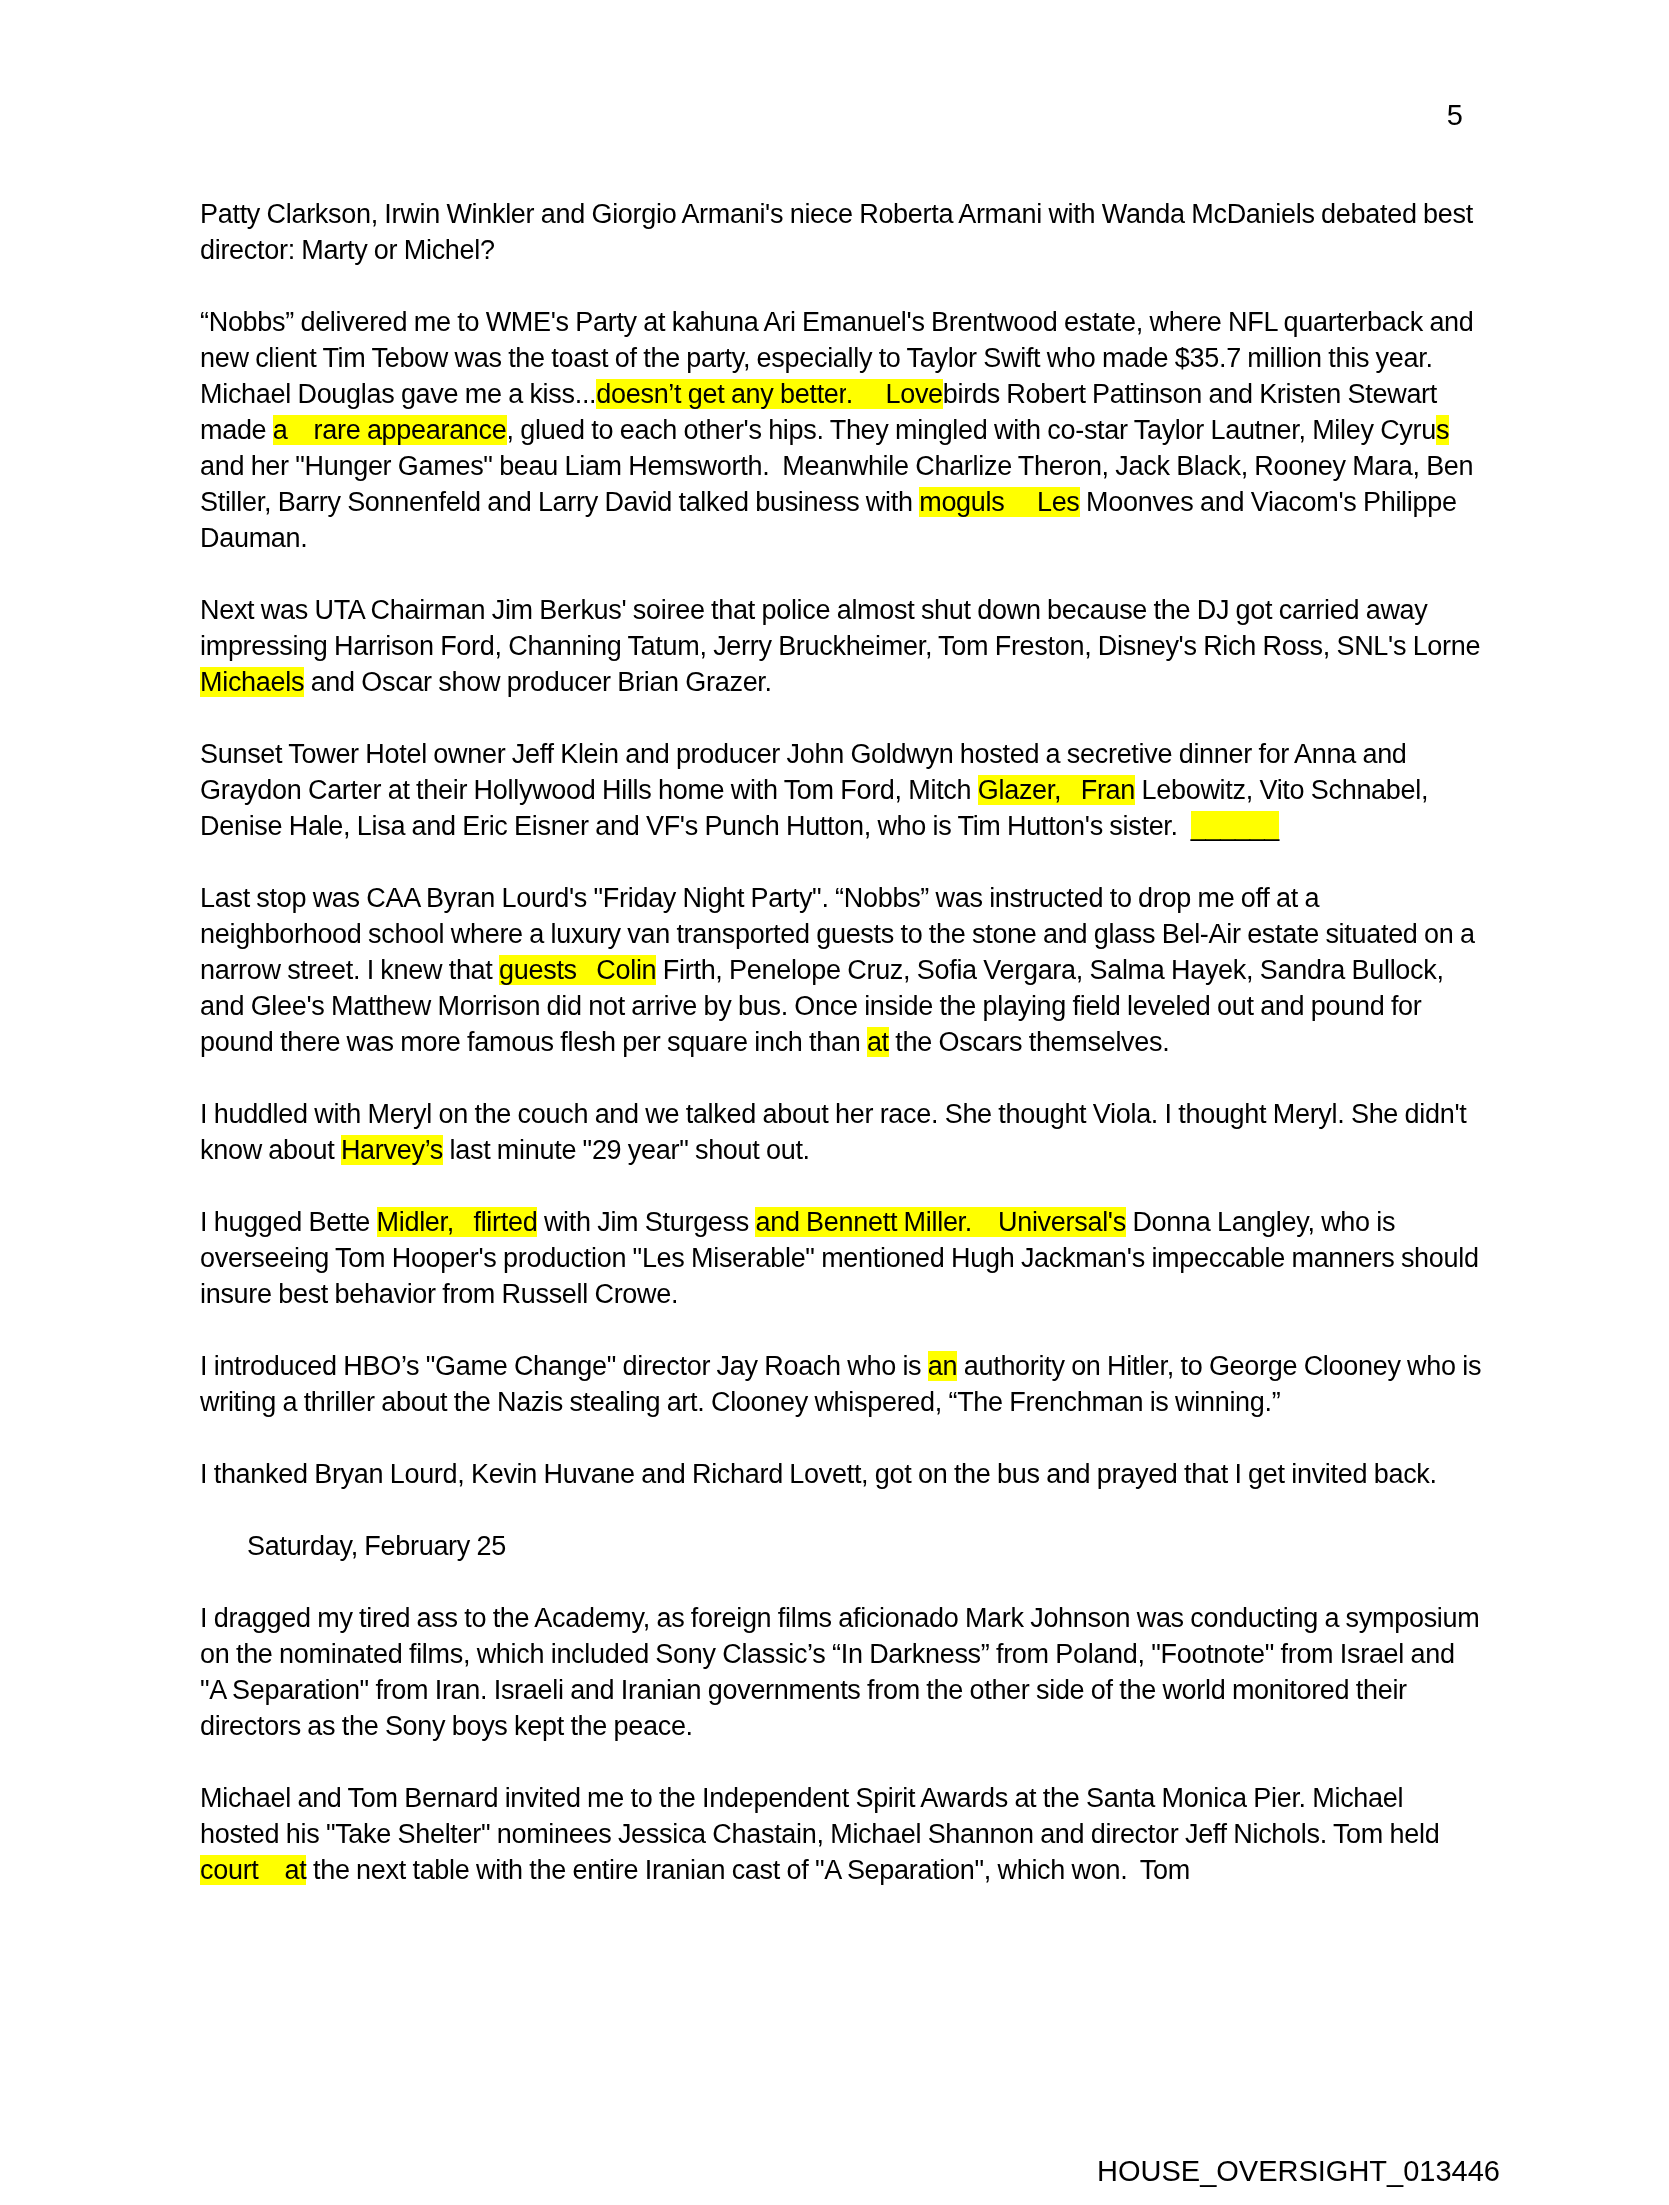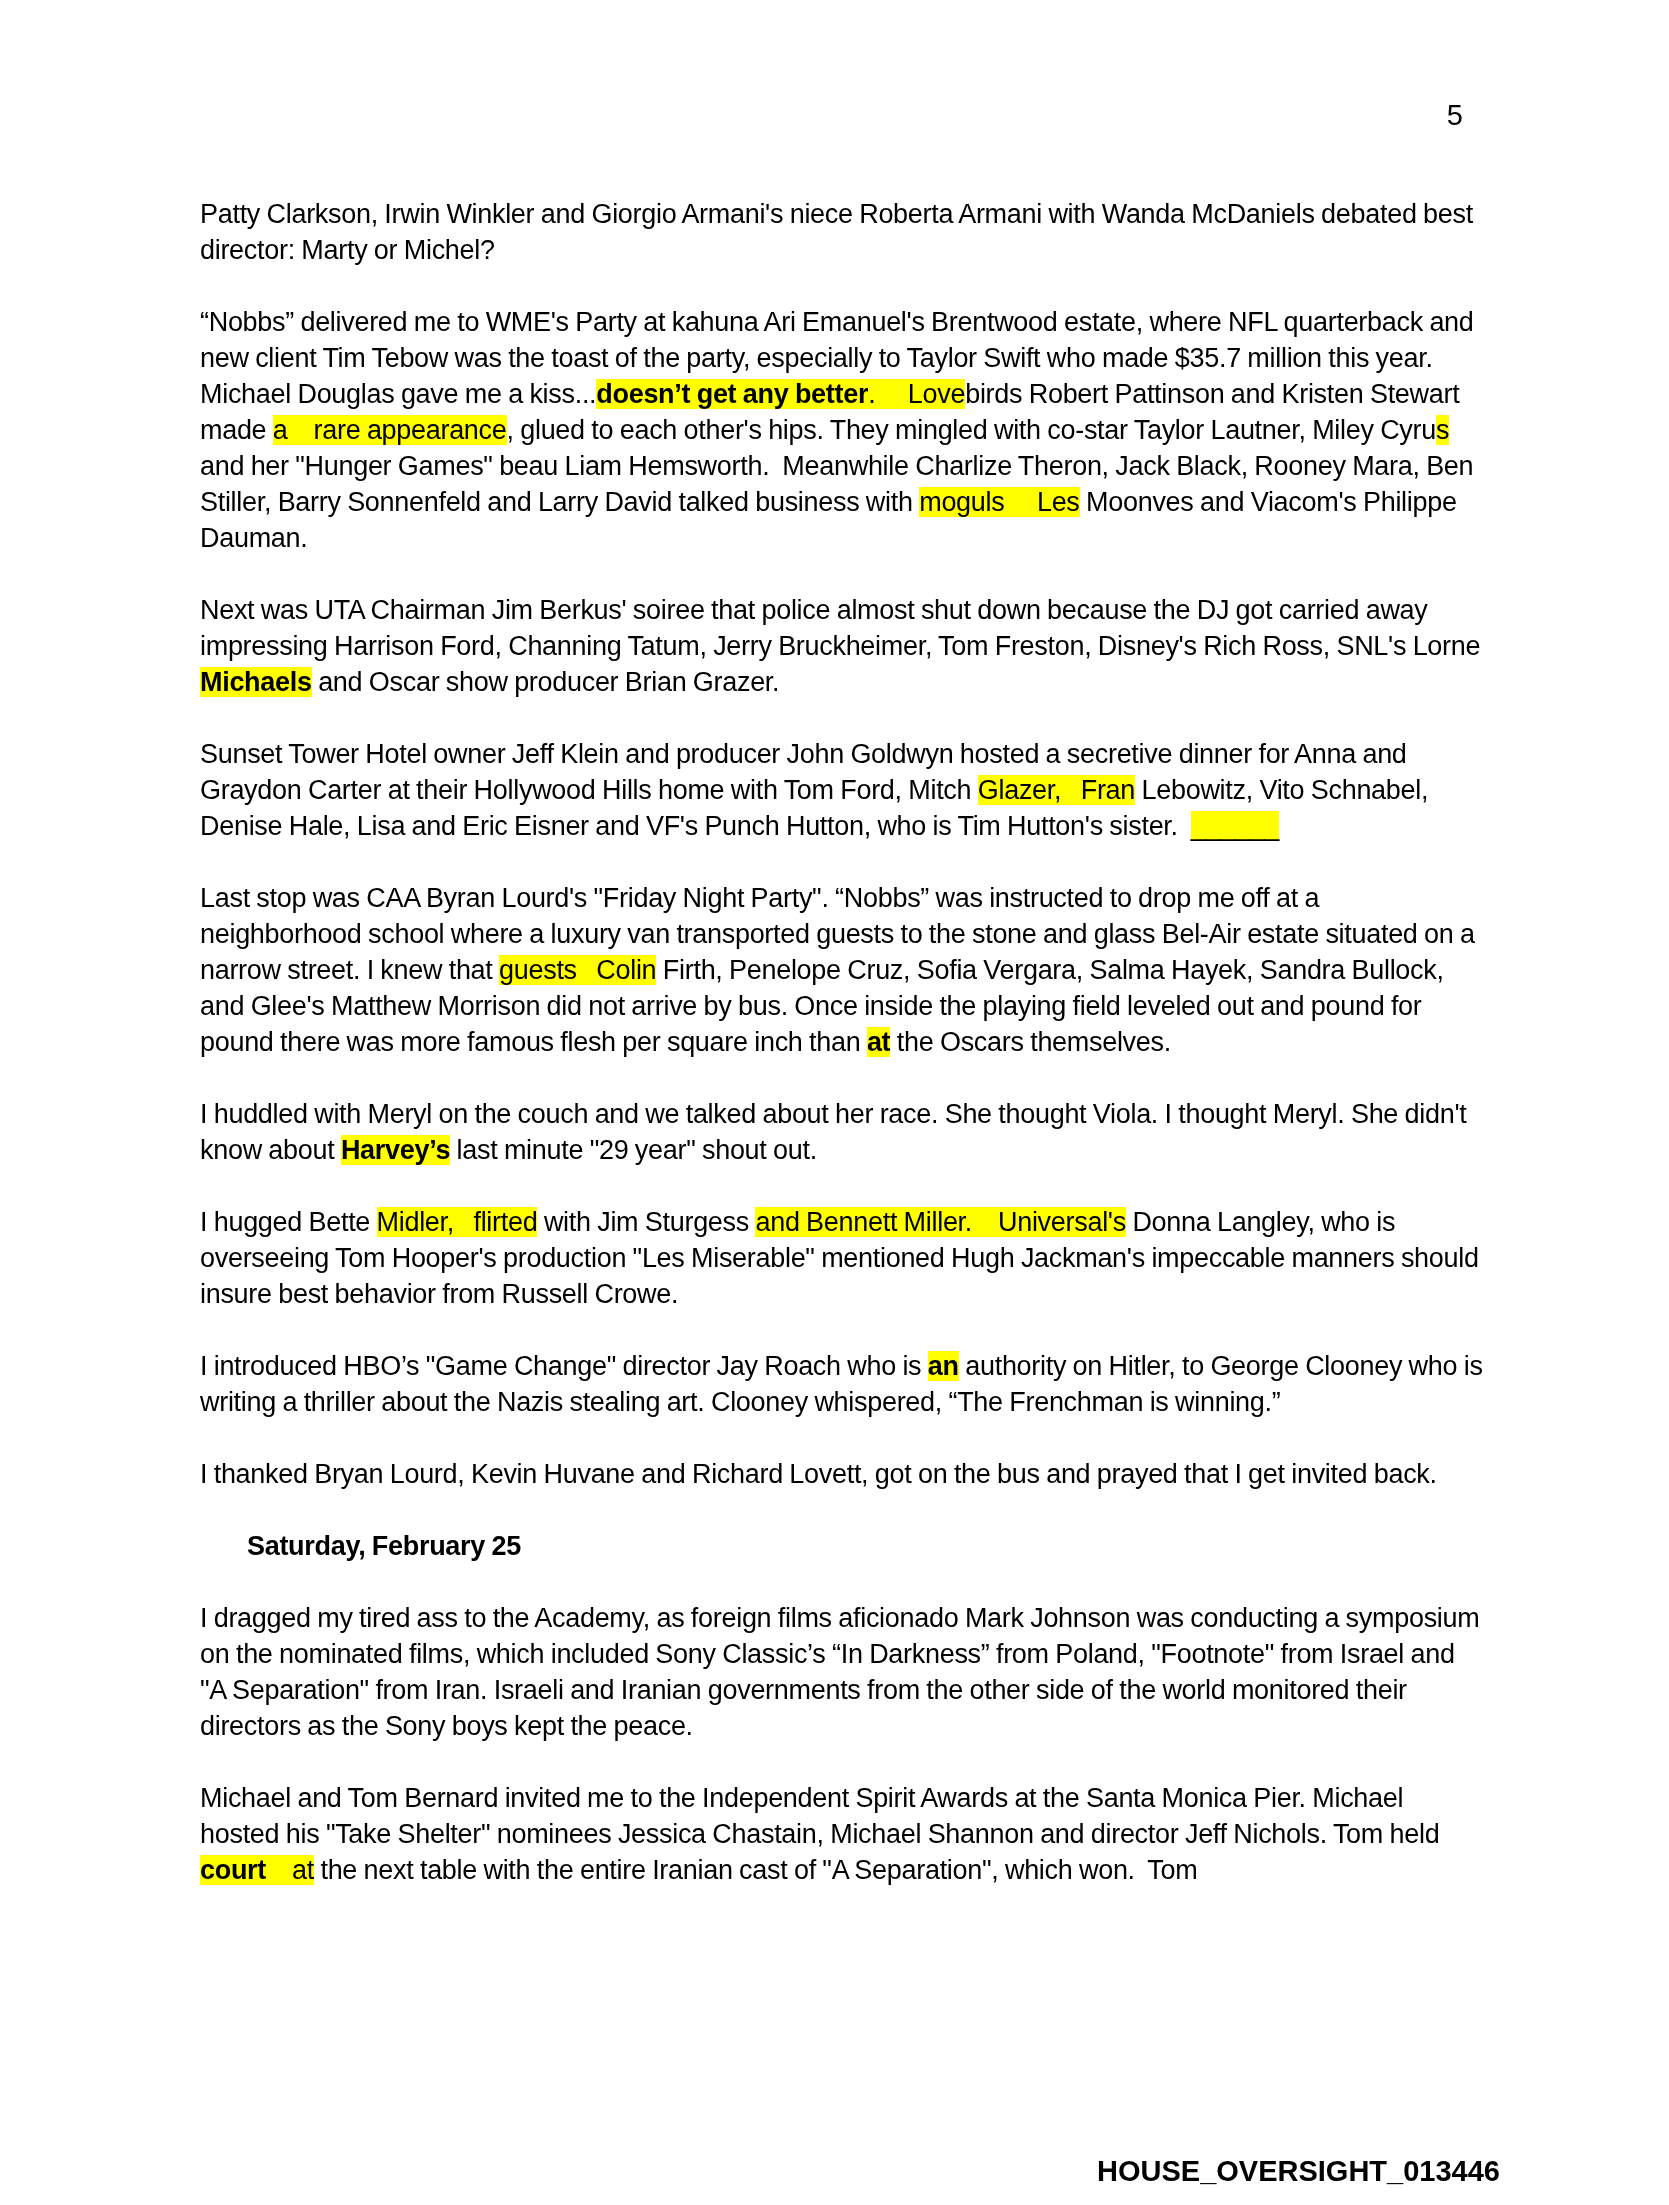--- a/index.html
+++ b/index.html
@@ -38,30 +38,29 @@
     margin: 0 0 36px 0;
   }
   .content p.heading {
     font-weight: bold;
     margin-left: 47px;
   }
   .hl {
     background: var(--hl-color, #ffff00);
   }
   .b {
-    font-weight: bold;
+    font-weight: normal;
     text-align: center;
   }
   .footer {
     position: absolute;
     right: 169px;
     bottom: 17px;
     font-size: 29px;
     letter-spacing: 0px;
-    font-weight: bold;
   }
 </style>
 </head>
 <body>
 
 <div class="page">
   <div class="page-number">5</div>
 
   <div class="content"><p class="body"><span>Patty Clarkson, Irwin Winkler and Giorgio Armani's niece Roberta Armani with Wanda McDaniels debated best director: Marty or Michel?</span></p><p class="body"><span>“Nobbs” delivered me to WME's Party at kahuna Ari Emanuel's Brentwood estate, where NFL quarterback and new client Tim Tebow was the toast of the party, especially to Taylor Swift who made $35.7 million this year. Michael Douglas gave me a kiss...</span><span class="hl b">doesn’t get any better</span><span class="hl">.     Love</span><span>birds Robert Pattinson and Kristen Stewart made </span><span class="hl">a    rare appearance</span><span>, glued to each other's hips. They mingled with co-star Taylor Lautner, Miley Cyru</span><span class="hl">s</span><span> and her "Hunger Games" beau Liam Hemsworth.  Meanwhile Charlize Theron, Jack Black, Rooney Mara, Ben Stiller, Barry Sonnenfeld and Larry David talked business with </span><span class="hl">moguls     Les</span><span> Moonves and Viacom's Philippe Dauman.</span></p><p class="body"><span>Next was UTA Chairman Jim Berkus' soiree that police almost shut down because the DJ got carried away impressing Harrison Ford, Channing Tatum, Jerry Bruckheimer, Tom Freston, Disney's Rich Ross, SNL's Lorne </span><span class="hl b">Michaels</span><span> and Oscar show producer Brian Grazer.</span></p><p class="body"><span>Sunset Tower Hotel owner Jeff Klein and producer John Goldwyn hosted a secretive dinner for Anna and Graydon Carter at their Hollywood Hills home with Tom Ford, Mitch </span><span class="hl">Glazer,   Fran</span><span> Lebowitz, Vito Schnabel, Denise Hale, Lisa and Eric Eisner and VF's Punch Hutton, who is Tim Hutton's sister.  </span><span class="hl">______</span></p><p class="body"><span>Last stop was CAA Byran Lourd's "Friday Night Party". “Nobbs” was instructed to drop me off at a neighborhood school where a luxury van transported guests to the stone and glass Bel-Air estate situated on a narrow street. I knew that </span><span class="hl">guests   Colin</span><span> Firth, Penelope Cruz, Sofia Vergara, Salma Hayek, Sandra Bullock, and Glee's Matthew Morrison did not arrive by bus. Once inside the playing field leveled out and pound for pound there was more famous flesh per square inch than </span><span class="hl b">at</span><span> the Oscars themselves.</span></p><p class="body"><span>I huddled with Meryl on the couch and we talked about her race. She thought Viola. I thought Meryl. She didn't know about </span><span class="hl b">Harvey’s</span><span> last minute "29 year" shout out.</span></p><p class="body"><span>I hugged Bette </span><span class="hl">Midler,   flirted</span><span> with Jim Sturgess </span><span class="hl">and Bennett Miller.    Universal's</span><span> Donna Langley, who is overseeing Tom Hooper's production "Les Miserable" mentioned Hugh Jackman's impeccable manners should insure best behavior from Russell Crowe.</span></p><p class="body"><span>I introduced HBO’s "Game Change" director Jay Roach who is </span><span class="hl b">an</span><span> authority on Hitler, to George Clooney who is writing a thriller about the Nazis stealing art. Clooney whispered, “The Frenchman is winning.”</span></p><p class="body"><span>I thanked Bryan Lourd, Kevin Huvane and Richard Lovett, got on the bus and prayed that I get invited back.</span></p><p class="heading"><span class="b">Saturday, February 25</span></p><p class="body"><span>I dragged my tired ass to the Academy, as foreign films aficionado Mark Johnson was conducting a symposium on the nominated films, which included Sony Classic’s “In Darkness” from Poland, "Footnote" from Israel and "A Separation" from Iran. Israeli and Iranian governments from the other side of the world monitored their directors as the Sony boys kept the peace.</span></p><p class="body"><span>Michael and Tom Bernard invited me to the Independent Spirit Awards at the Santa Monica Pier. Michael hosted his "Take Shelter" nominees Jessica Chastain, Michael Shannon and director Jeff Nichols. Tom held </span><span class="hl b">court</span><span class="hl">    at</span><span> the next table with the entire Iranian cast of "A Separation", which won.  Tom</span></p></div>
 

